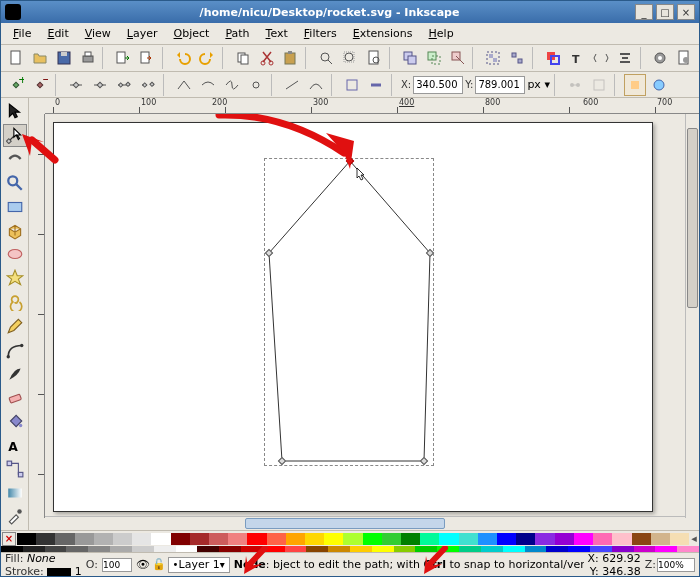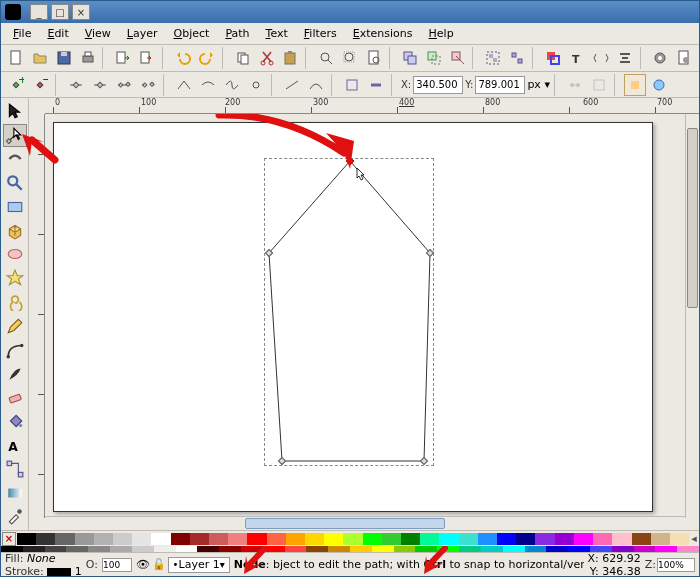--- a/index.html
+++ b/index.html
@@ -54,20 +54,21 @@
 .shape-bbox { position: absolute; border: 1px dashed #888; }
 .node { position: absolute; width: 6px; height: 6px; border: 1px solid #555; background: #dcdcdc; transform: rotate(45deg); }
 .node.sel { background: #e02020; border-color: #a00; }
 .toolcontrol { background: #ece9e2; height: 26px; display: flex; align-items: center; padding: 2px 4px; gap: 2px; border-bottom: 1px solid #c0bbb0; }
 </style>
 </head>
 <body>
 
 <div class="titlebar">
   <div class="appicon"></div>
+  <div class="title">/home/nicu/Desktop/rocket.svg - Inkscape</div>
   <div class="winbtn">_</div>
   <div class="winbtn">□</div>
   <div class="winbtn">×</div>
 </div>
 
 <div class="menubar" id="menubar">
     <span><u>F</u>ile</span>
     <span><u>E</u>dit</span>
     <span><u>V</u>iew</span>
     <span><u>L</u>ayer</span>
@@ -467,21 +468,21 @@
       </div>
   </div>
 
   <div class="ruler-area">
     <div class="ruler-h" id="rulerh">
         <div class="tick" style="left: 8px;"></div>
         <div class="ticklbl" style="left: 10px;">0</div>
         <div class="tick" style="left: 94px;"></div>
         <div class="ticklbl" style="left: 96px;">100</div>
         <div class="tick" style="left: 180px;"></div>
-        <div class="ticklbl" style="left: 180px;">200</div>
+        <div class="ticklbl" style="left: 167px;">200</div>
         <div class="tick" style="left: 266px;"></div>
         <div class="ticklbl" style="left: 268px;">300</div>
         <div class="tick" style="left: 352px;"></div>
         <div class="ticklbl" style="left: 354px; text-decoration: underline;">400</div>
         <div class="tick" style="left: 438px;"></div>
         <div class="ticklbl" style="left: 440px;">800</div>
         <div class="tick" style="left: 524px;"></div>
         <div class="ticklbl" style="left: 526px; margin-left: 12px;">600</div>
         <div class="tick" style="left: 610px;"></div>
         <div class="ticklbl" style="left: 612px;">700</div>

